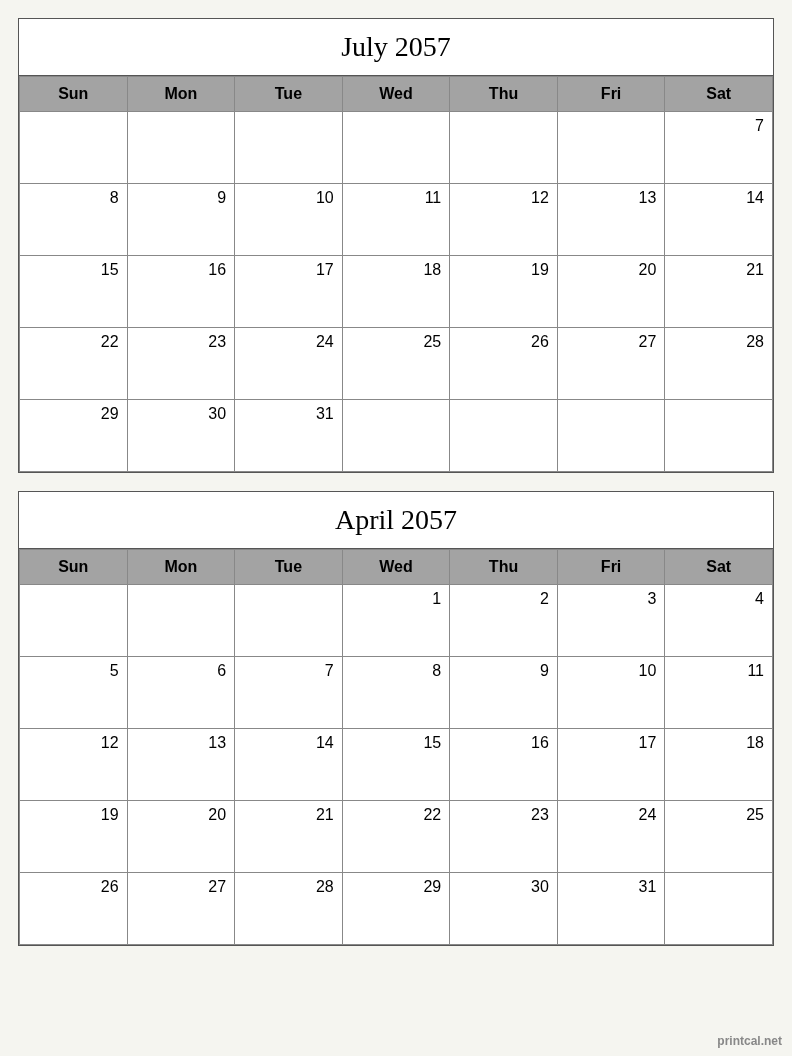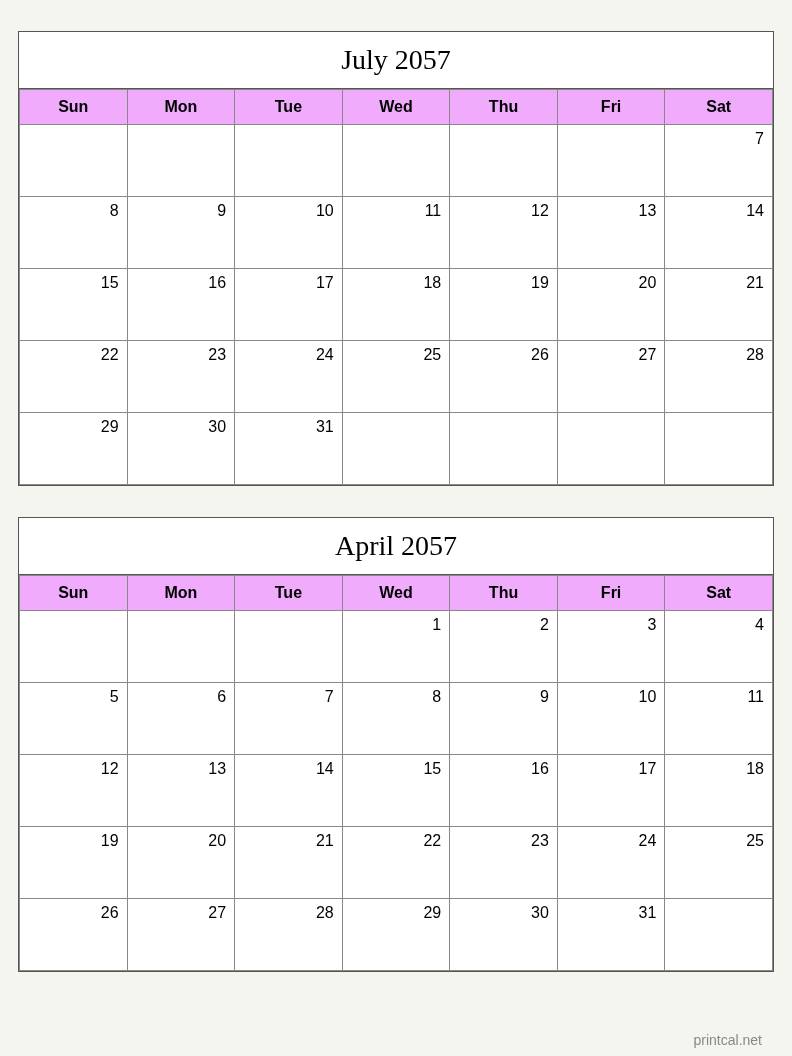--- a/index.html
+++ b/index.html
@@ -17,21 +17,20 @@
       flex-direction: column;
       align-items: center;
       padding: 18px;
       gap: 18px;
     }
 
     .calendar {
       width: 100%;
       background: white;
       border: 1.5px solid #555;
-      margin-top: 13px;
     }
 
     .calendar-title {
       text-align: center;
       font-size: 28px;
       font-weight: normal;
       padding: 12px 0;
       border-bottom: 1.5px solid #555;
       font-family: Georgia, serif;
     }
@@ -40,43 +39,44 @@
       width: 100%;
       border-collapse: collapse;
     }
 
     .calendar-grid th {
       border: 1px solid #888;
       text-align: center;
       padding: 8px 0;
       font-size: 16px;
       font-weight: bold;
-      background: #f0abfc;
+      background: #a3a3a3;
     }
 
     .calendar-grid td {
       border: 1px solid #888;
       width: calc(100% / 7);
       height: 72px;
       vertical-align: top;
       text-align: right;
       padding: 5px 8px;
       font-size: 16px;
     }
 
     .calendar-grid td.empty {
       background: white;
     }
 
     .watermark {
       position: fixed;
       bottom: 8px;
-      right: 30px;
-      font-size: 14px;
+      right: 10px;
+      font-size: 12px;
       color: #888;
+      font-weight: bold;
     }
   </style>
 </head>
 <body>
 
 <div class="calendar">
   <div class="calendar-title">July 2057</div>
   <table class="calendar-grid">
     <thead>
       <tr>

